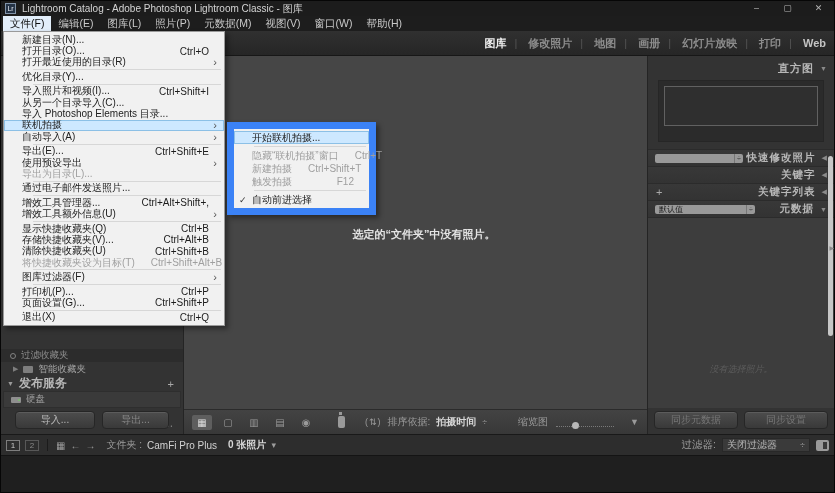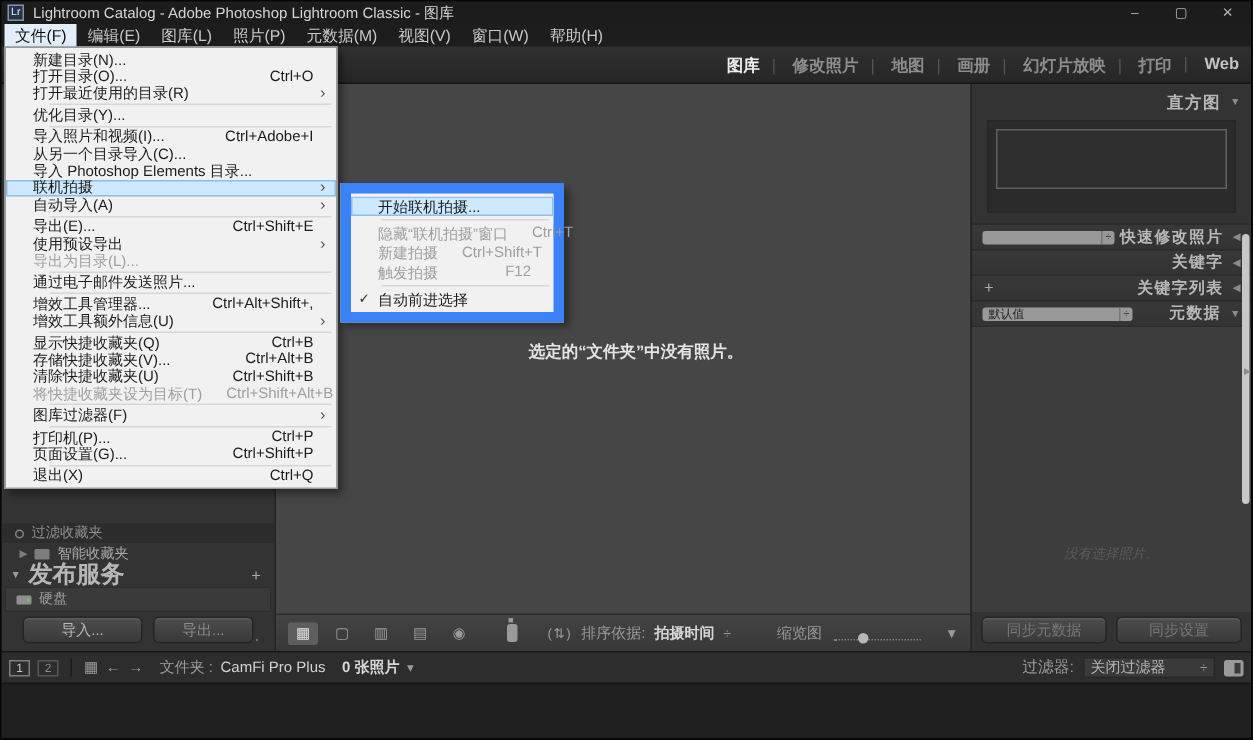--- a/index.html
+++ b/index.html
@@ -32,21 +32,21 @@
   .lp-bottom { position:absolute; left:0; right:0; bottom:0; }
   .lp-search { height:13px; background:#2c2c2c; display:flex; align-items:center; padding-left:9px; gap:5px; }
   .search-glyph { width:6px; height:6px; border:1px solid #828282; border-radius:50%; }
   .lp-search span.txt { color:#8f8f8f; font-size:9.5px; }
   .lp-smart { height:14px; display:flex; align-items:center; padding-left:12px; gap:5px; }
   .tri-r { color:#7d7d7d; font-size:7px; }
   .coll-glyph { width:10px; height:7px; background:#7d7d7d; border-radius:1px; }
   .lp-smart span.txt { color:#a8a8a8; font-size:9.5px; }
   .lp-pub { height:15px; display:flex; align-items:center; padding:0 9px 0 6px; gap:5px; }
   .tri-d { color:#9a9a9a; font-size:7px; }
-  .lp-pub .txt { color:#b7b7b7; font-size:16px; font-weight:bold; }
+  .lp-pub .txt { color:#b7b7b7; font-size:12px; font-weight:bold; }
   .lp-pub .plus { margin-left:auto; color:#a8a8a8; font-size:11px; }
   .lp-drive { height:17px; margin:0 2px; background:#3a3a3a; border:1px solid #2e2e2e; display:flex; align-items:center; padding:0 7px; }
   .drive-glyph { width:10px; height:6px; background:#8f8f8f; border-radius:1px; position:relative; }
   .drive-glyph::after { content:""; position:absolute; right:1px; top:2px; width:2px; height:2px; background:#79c36a; border-radius:50%; }
   .lp-drive .txt { color:#9f9f9f; font-size:9.5px; margin-left:5px; }
   .lp-drive .act { margin-left:auto; color:#7c7c7c; font-size:12px;margin-top:48px; }
   .lp-buttons { display:flex; gap:7px; padding:3px 14px 5px; height:26px; }
   .lr-btn { background:linear-gradient(#4d4d4d,#393939); border:1px solid #262626; border-radius:4px; box-shadow:inset 0 1px 0 #5c5c5c; font-size:10px; display:flex; align-items:center; justify-content:center; color:#b9b9b9; }
   .lp-buttons .lr-btn { flex:1.2; }
   .lp-buttons .lr-btn.dim { flex:1; color:#8a8a8a; }
@@ -349,21 +349,21 @@
       </div>
       <div class="mi separator">
         
         
         
         
       </div>
       <div class="mi">
         <span class="chk"></span>
         <span class="lab">导入照片和视频(I)...</span>
-        <span class="sc">Ctrl+Adobe+I</span>
+        <span class="sc">Ctrl+Shift+I</span>
         <span class="arr"></span>
       </div>
       <div class="mi">
         <span class="chk"></span>
         <span class="lab">从另一个目录导入(C)...</span>
         <span class="sc"></span>
         <span class="arr"></span>
       </div>
       <div class="mi">
         <span class="chk"></span>

